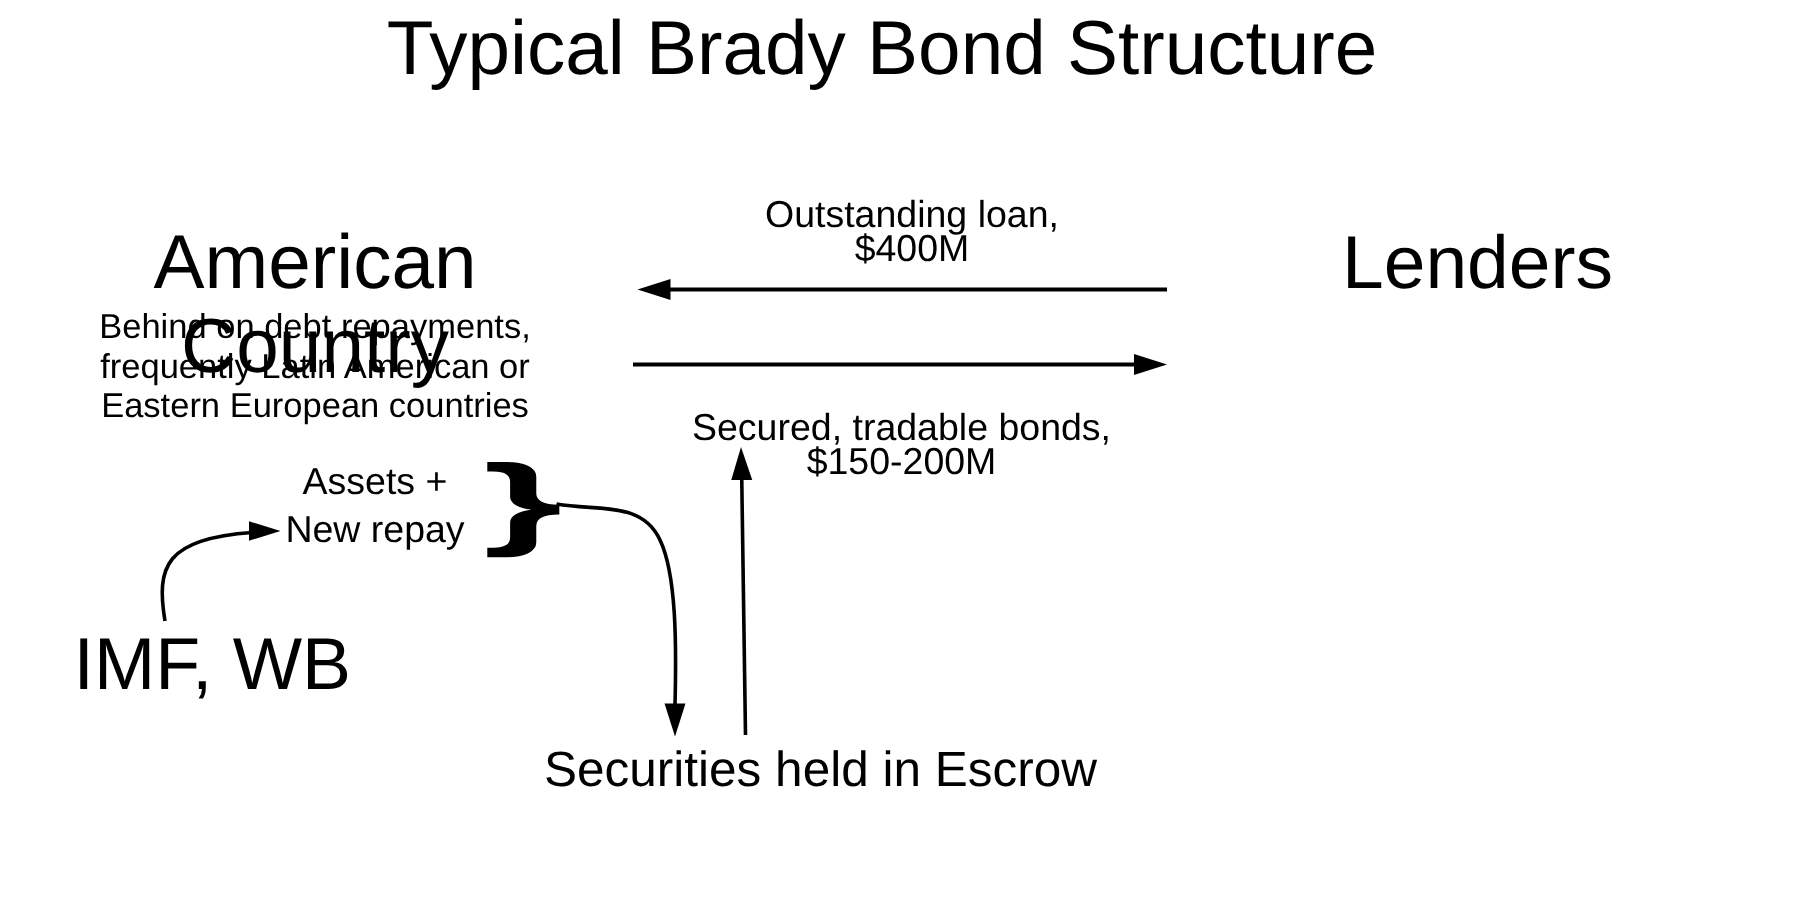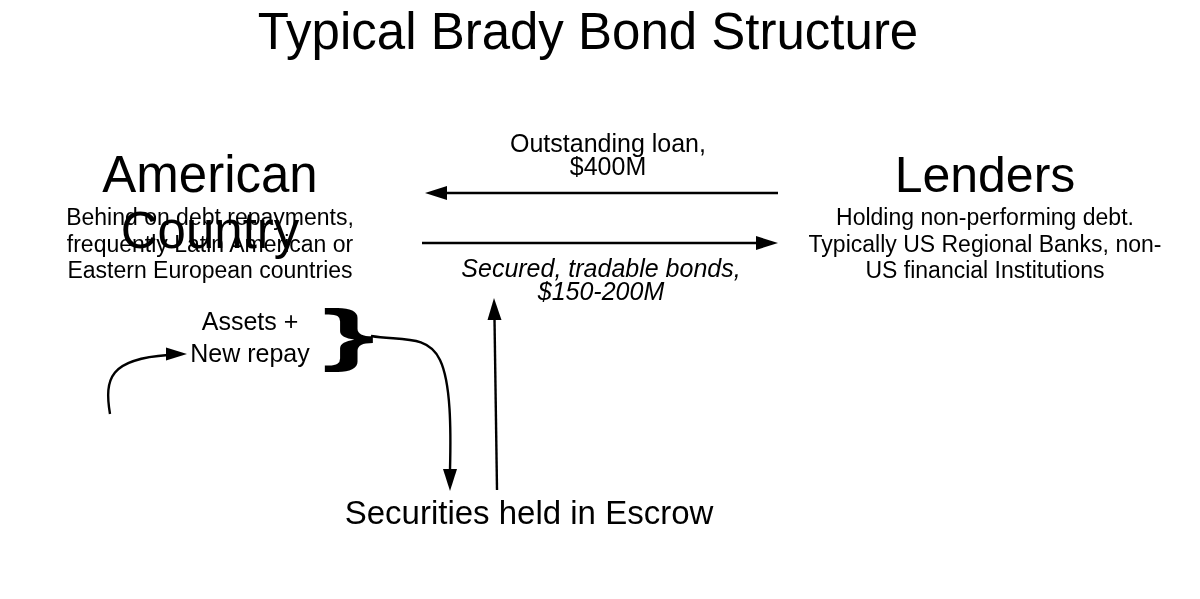--- a/index.html
+++ b/index.html
@@ -21,29 +21,29 @@
   .node-desc{font-size:23px;line-height:26.5px;}
 
   .indebted-heading{left:10px;top:147px;width:400px;}
   .indebted-desc{left:10px;top:204px;width:400px;}
 
   .lenders-heading{left:785px;top:147px;width:400px;font-size:50px;}
   .lenders-desc{left:785px;top:204px;width:400px;}
 
   .flow-label{font-size:25px;line-height:23px;}
   .outstanding-label{left:458px;top:132px;width:300px;}
-  .bonds-label{left:451px;top:257px;width:300px;font-style:italic;}
+  .bonds-label{left:451px;top:274px;width:300px;}
 
   .assets-label{left:160px;top:305px;width:180px;font-size:25px;line-height:32px;}
   .brace{left:322px;top:303px;font-size:68px;line-height:62px;font-weight:bold;
          transform:scaleX(2);transform-origin:left top;}
 
   .imf-heading{left:49px;top:416px;font-size:49px;line-height:54px;}
 
-  .escrow-heading{left:329px;top:494px;width:400px;font-size:33px;line-height:38px;}
+  .escrow-heading{left:347px;top:494px;width:400px;font-size:33px;line-height:38px;}
   .escrow-desc{left:296px;top:536px;width:500px;font-size:22px;line-height:26.5px;}
 
   svg.arrows{position:absolute;left:0;top:0;width:1200px;height:599px;pointer-events:none;}
   svg.arrows line, svg.arrows path{stroke:#000;fill:none;}
   svg.arrows polygon{fill:#000;stroke:none;}
 </style>
 </head>
 <body>
 
 <div class="stage">
@@ -77,29 +77,27 @@
   </svg>
 
   <div class="abs center title">Typical Brady Bond Structure</div>
 
   <div class="abs center node-heading indebted-heading">American Country</div>
   <div class="abs center node-desc pre indebted-desc">Behind on debt repayments,
 frequently Latin American or
 Eastern European countries</div>
 
   <div class="abs center node-heading lenders-heading">Lenders</div>
-  <div class="abs center node-desc pre lenders-desc">Holding non-performing debt.
-Typically US Regional Banks, non-
-US financial Institutions</div>
 
   <div class="abs center flow-label pre outstanding-label">Outstanding loan,
 $400M</div>
   <div class="abs center flow-label pre bonds-label">Secured, tradable bonds,
 $150-200M</div>
 
   <div class="abs center pre assets-label">Assets +
 New repay</div>
   <div class="abs brace">}</div>
 
+  <div class="abs imf-heading">IMF, WB</div>
 
   <div class="abs center escrow-heading">Securities held in Escrow</div>
 
 </div>
 
 </body></html>

